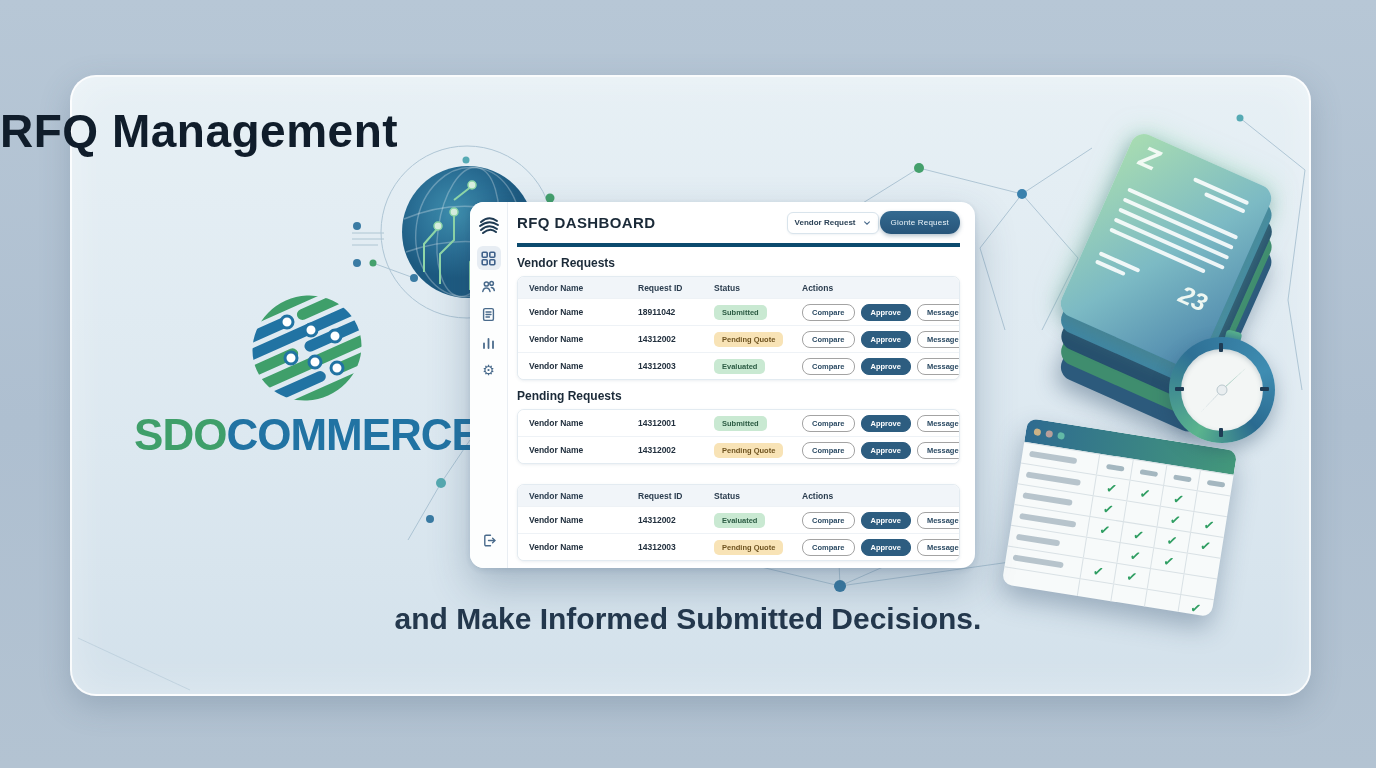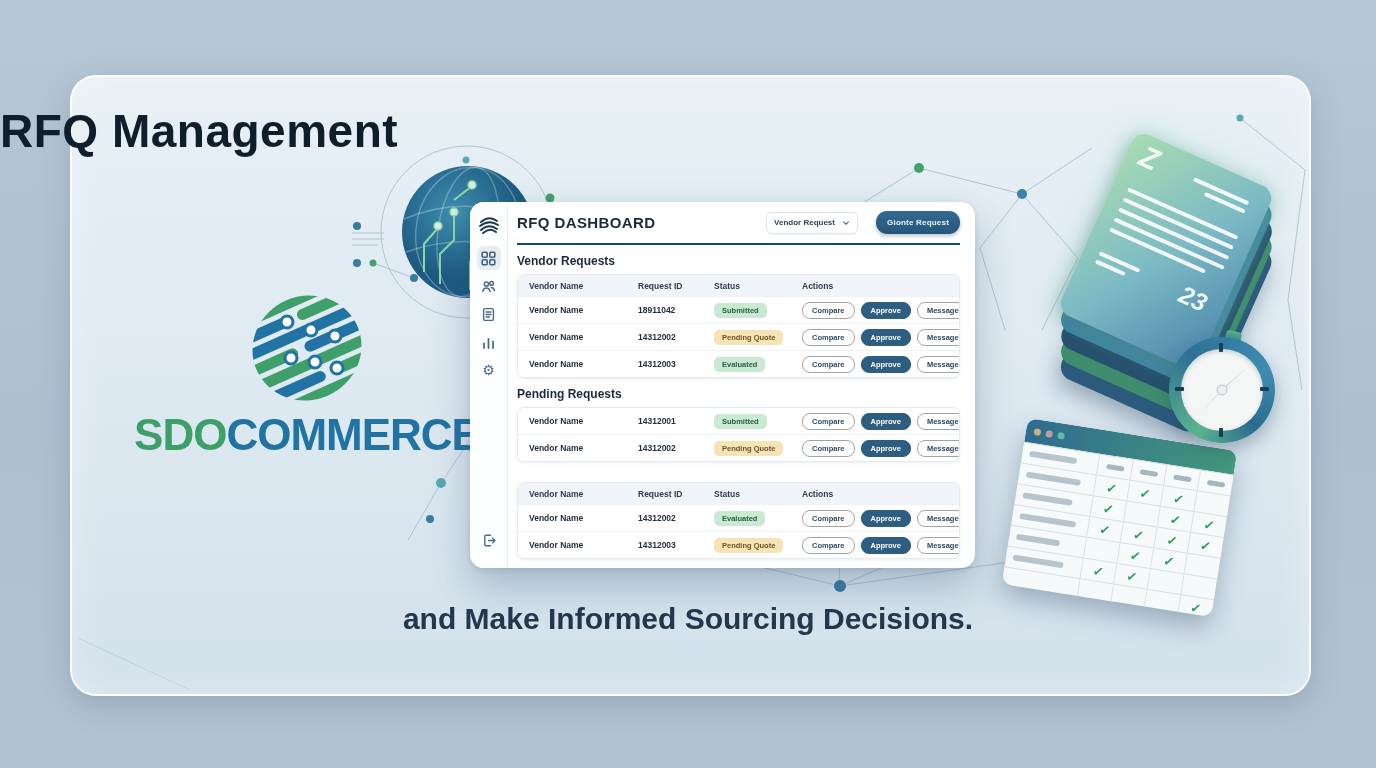--- a/index.html
+++ b/index.html
@@ -45,32 +45,32 @@
     display:flex;flex-direction:column;align-items:center;padding-top:11px;box-sizing:border-box;
   }
   .side-logo{width:24px;height:24px;margin-bottom:9px;}
   .side-ic{width:24px;height:24px;border-radius:6px;display:flex;align-items:center;justify-content:center;margin-bottom:4px;cursor:pointer;}
   .side-ic.active{background:#e7edf3;}
   .side-ic svg{display:block;}
   .side-logout{position:absolute;bottom:12px;left:7px;}
   .gear-glyph{font-size:14px;color:#4a6b8c;line-height:1;}
   
   .dash-main{position:absolute;left:38px;right:0;top:0;bottom:0;padding:0 15px 0 9px;}
-  .dash-header{height:41px;display:flex;align-items:center;border-bottom:2px solid #0c4a6e;}
+  .dash-header{height:41px;display:flex;align-items:center;border-bottom:4px solid #0c4a6e;}
   .dash-title{font-size:15px;font-weight:800;letter-spacing:.4px;color:#1b2a38;}
   .flex-sp{flex:1;}
   .dropdown{
     height:22px;min-width:92px;border:1px solid #d9e4ec;border-radius:6px;background:#fff;
     display:flex;align-items:center;justify-content:space-between;padding:0 7px;box-sizing:border-box;
     font-size:8px;font-weight:700;color:#2c4256;cursor:pointer;box-shadow:0 1px 2px rgba(70,100,130,.08);
   }
   .create-btn{
-    margin-left:18px;height:23px;padding:0 11px;border:none;border-radius:11px;cursor:pointer;
+    margin-left:1px;height:23px;padding:0 11px;border:none;border-radius:11px;cursor:pointer;
     background:linear-gradient(180deg,#346a90,#27557a);color:#eaf3f9;
-    font-family:"Liberation Sans",sans-serif;font-size:8px;font-weight:700;letter-spacing:.2px;
+    font-family:"Liberation Sans",sans-serif;font-size:8px;font-weight:400;letter-spacing:.2px;
     box-shadow:0 2px 4px rgba(40,80,110,.35);
   }
   .section-h{font-size:12px;font-weight:700;color:#1b2a38;margin:9px 0 6px 0;}
   .tbl{
     border:1px solid #e3ebf1;border-radius:7px;background:#fff;overflow:hidden;
     box-shadow:0 1px 3px rgba(60,90,120,.10);
   }
   .tr{
     display:grid;grid-template-columns:109px 76px 88px 1fr;align-items:center;
     height:26px;padding:0 11px;border-top:1px solid #eef2f6;background:#fff;
@@ -555,14 +555,14 @@
         <div class="cl-cell"></div>
         <div class="cl-cell"></div>
         <div class="cl-cell">
           <span class="cl-check">✓</span>
         </div>
       </div>
     </div>
 </div>
 
 <div class="tagline">
-  <div>and Make Informed Sourcing Decisions.</div>
+  <div>and Make Informed Submitted Decisions.</div>
 </div>
 
 </body></html>

